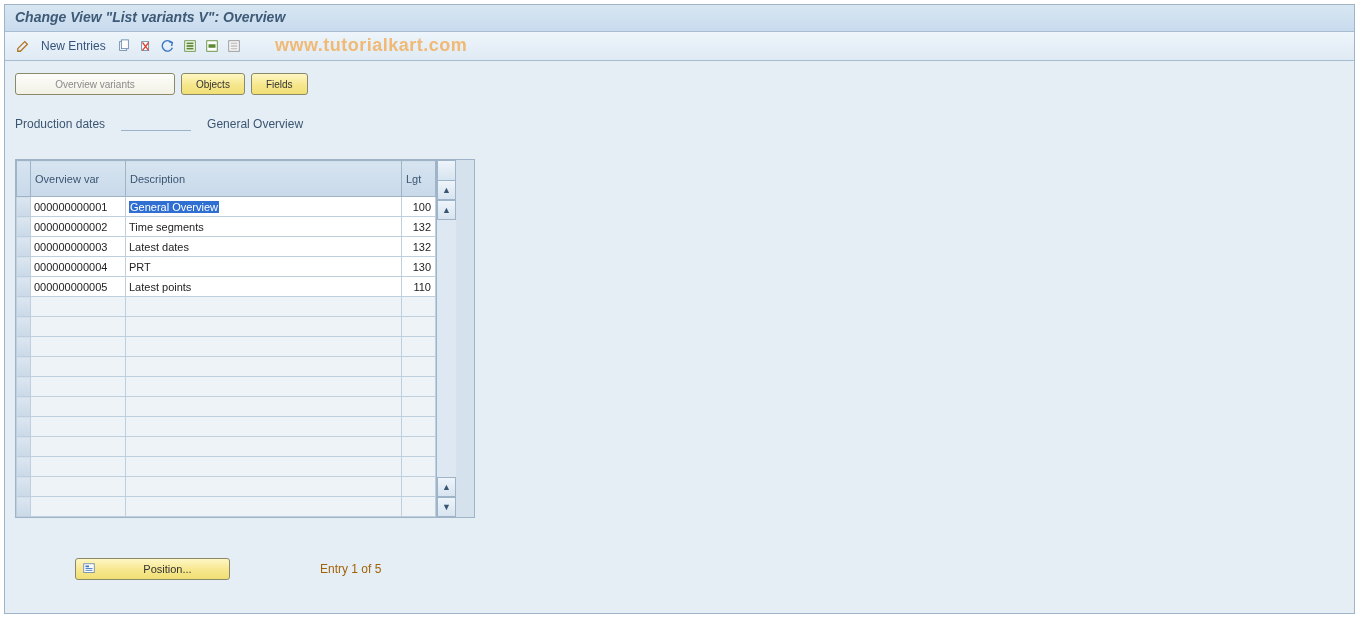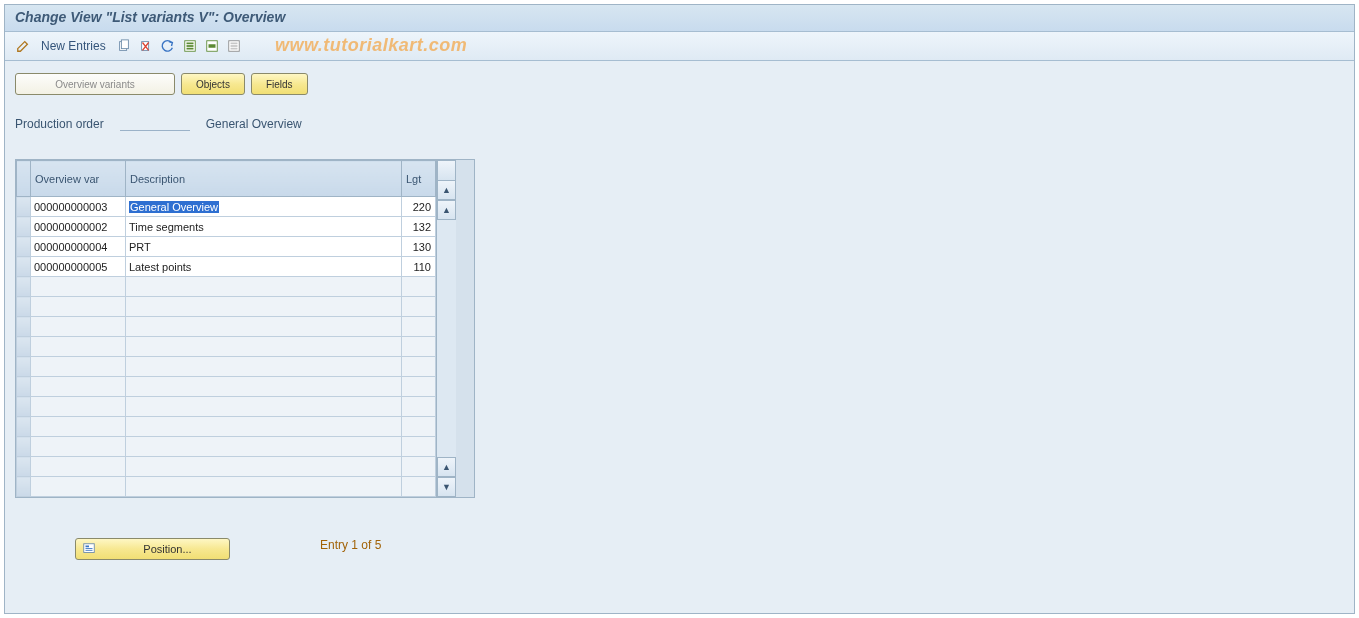--- a/index.html
+++ b/index.html
@@ -52,21 +52,20 @@
       padding: 2px 6px; border-radius: 2px;
       margin-right: 0;
     }
     .watermark {
       position: absolute;
       left: 270px; top: 3px;
       font-size: 18px; font-weight: bold;
       color: rgba(243,162,63,0.7);
       letter-spacing: 0.5px;
       pointer-events: none;
-      font-style: italic;
     }
     
     .content { padding: 12px 10px 20px 10px; }
     
     .nav-row { display: flex; gap: 6px; margin-bottom: 22px; }
     .nav-btn {
       height: 22px;
       padding: 0 14px;
       border: 1px solid #8a8a6a;
       border-radius: 3px;
@@ -128,21 +127,21 @@
       border-left:1px solid #9fb4c6;
       display:flex; flex-direction:column;
     }
     .vs-btn {
       height:20px; border:1px solid #9fb4c6; background: linear-gradient(#eef4fa,#d7e4f0);
       display:flex; align-items:center; justify-content:center; cursor:pointer;
       font-size:9px; color:#3a5571;
     }
     .vs-track { flex:1; background: #dde8f2; }
     
-    .footer-row { display:flex; margin-top: 40px; gap: 90px; padding-left:60px;}
+    .footer-row { display:flex; align-items:center; margin-top: 40px; gap: 90px; padding-left:60px;}
     .pos-btn {
       width: 155px; height:22px;
       border:1px solid #8a8a6a; border-radius:3px;
       background: linear-gradient(#fef7c4,#f7e891,#f1df74);
       display:flex; align-items:center; gap:16px; padding:0 6px;
       cursor:pointer; color:#333; font-size:11px;
     }
     .pos-btn svg{width:14px;height:14px;}
     .entry-text { color:#a16207; }
   </style>
@@ -207,21 +206,21 @@
 
   <div class="content">
 
     <div class="nav-row">
       <div class="nav-btn current">Overview variants</div>
       <div class="nav-btn">Objects</div>
       <div class="nav-btn">Fields</div>
     </div>
 
     <div class="field-row">
-      <span class="field-label">Production order</span>
+      <span class="field-label">Production dates</span>
       <span class="field-underline"></span>
       <span class="field-value">General Overview</span>
     </div>
 
     <div class="table-wrap">
       <table class="grid" id="ov-table">
         <colgroup>
             <col class="col-sel">
             <col class="col-var">
             <col class="col-desc">
@@ -231,28 +230,34 @@
           <tr>
             <th></th>
             <th>Overview var</th>
             <th>Description</th>
             <th>Lgt</th>
           </tr>
         </thead>
         <tbody id="ov-body">
             <tr>
               <td class="rowsel"></td>
-              <td>000000000003</td>
+              <td>000000000001</td>
               <td><span class="selected-text">General Overview</span></td>
-              <td class="num">220</td>
+              <td class="num">100</td>
             </tr>
             <tr>
               <td class="rowsel"></td>
               <td>000000000002</td>
               <td>Time segments</td>
+              <td class="num">132</td>
+            </tr>
+            <tr>
+              <td class="rowsel"></td>
+              <td>000000000003</td>
+              <td>Latest dates</td>
               <td class="num">132</td>
             </tr>
             <tr>
               <td class="rowsel"></td>
               <td>000000000004</td>
               <td>PRT</td>
               <td class="num">130</td>
             </tr>
             <tr>
               <td class="rowsel"></td>

